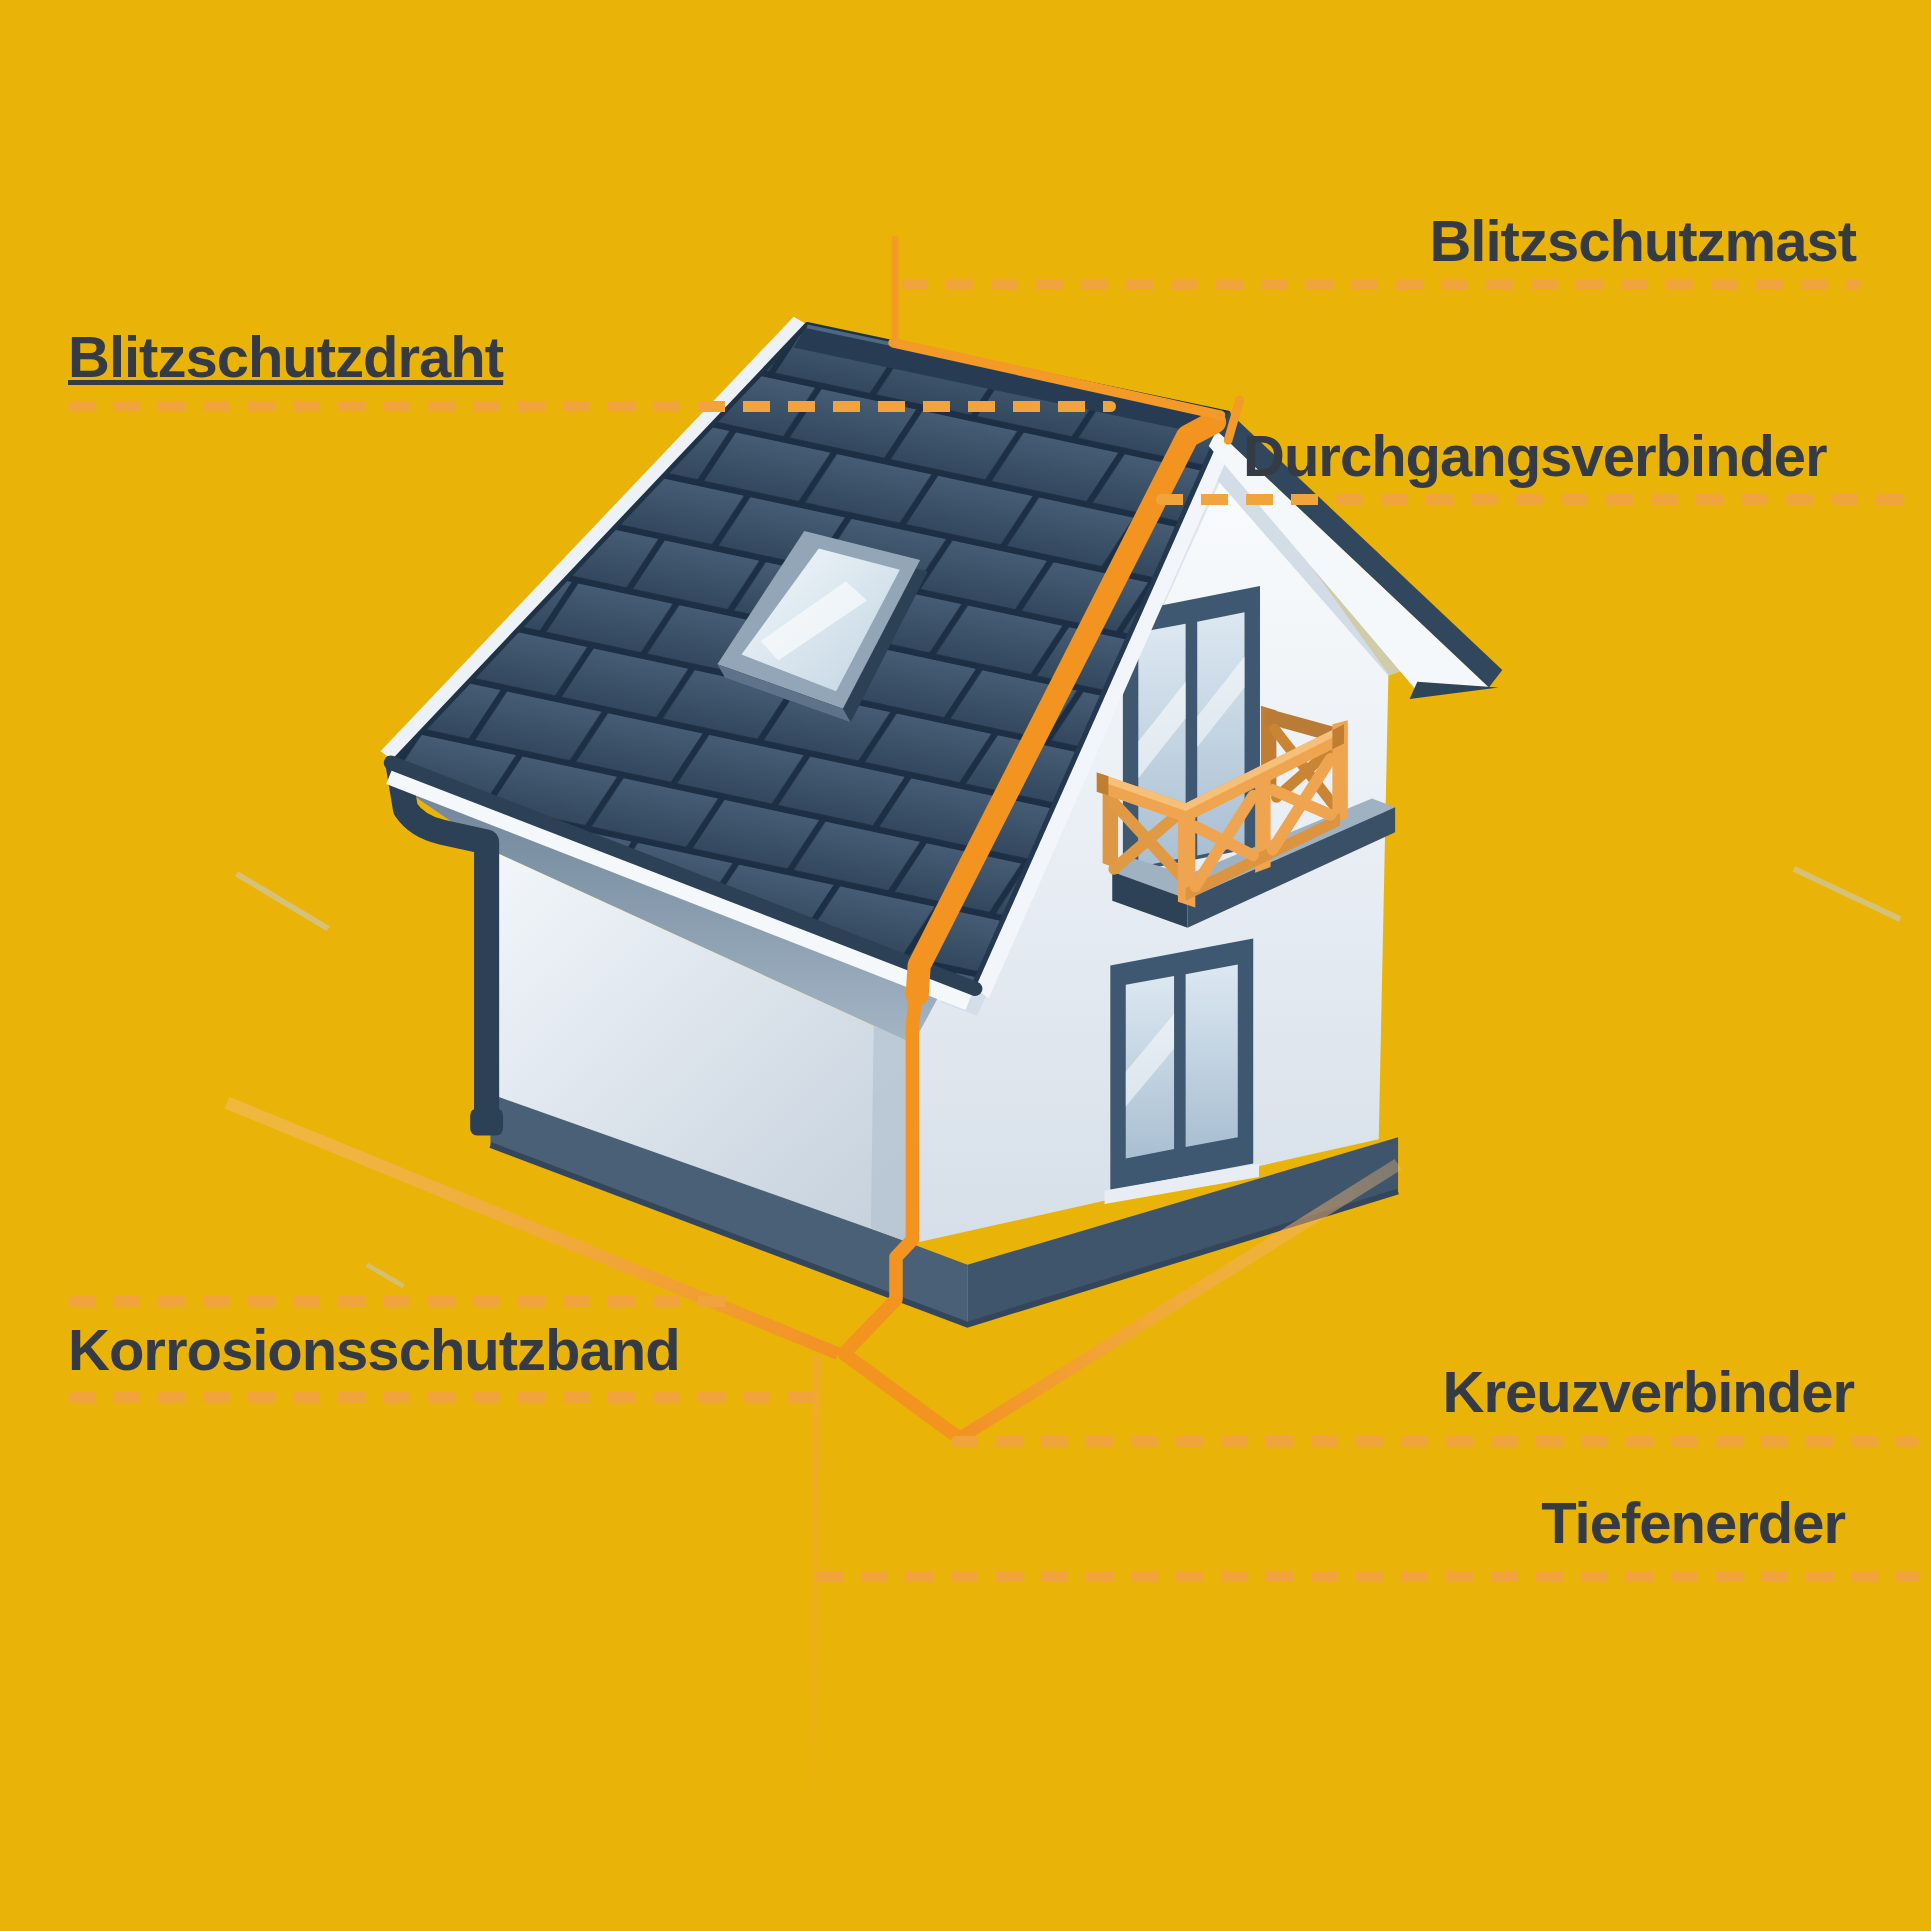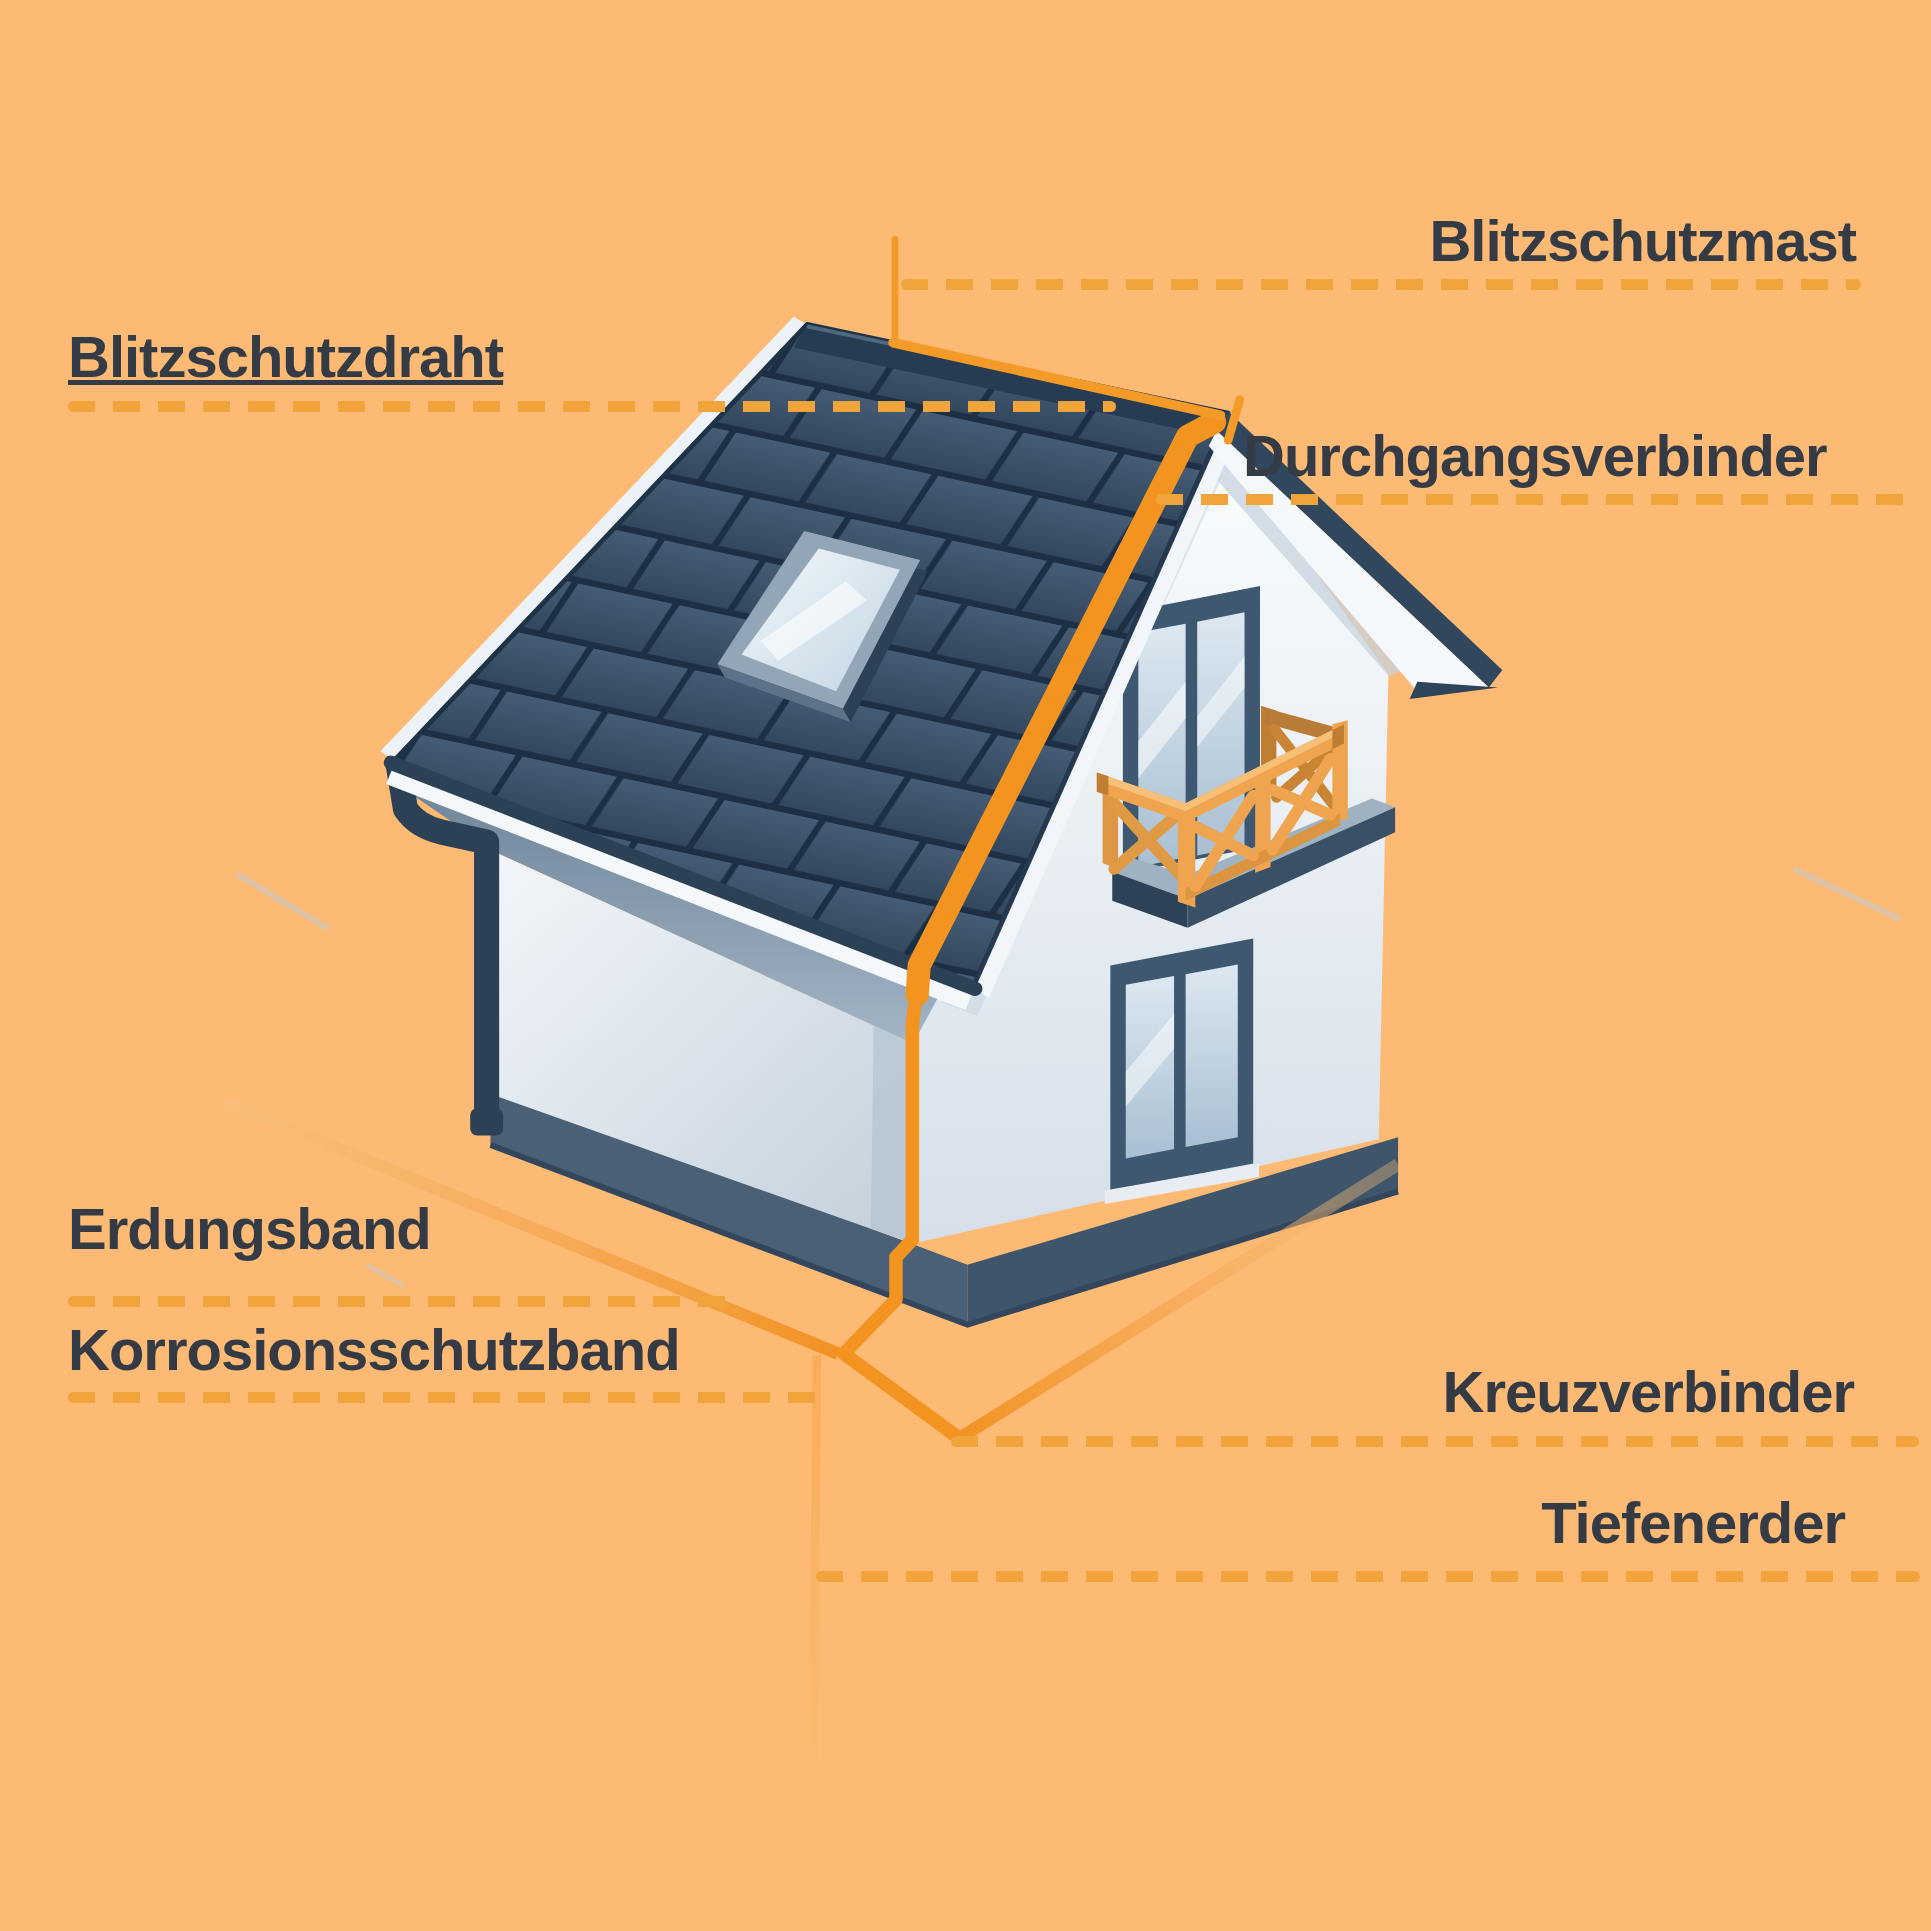--- a/index.html
+++ b/index.html
@@ -1,16 +1,16 @@
 <!DOCTYPE html>
 <html style="--dash-color: #F2A43C; --label-color: #343B45;"><head>
 <meta charset="utf-8">
 <style>
   html,body{margin:0;padding:0;background:#fff;}
-  #stage{position:relative;width:1931px;height:1931px;background:#fdba74;overflow:hidden;
+  #stage{position:relative;width:1931px;height:1931px;background:#eab308;overflow:hidden;
          font-family:"Liberation Sans", sans-serif;}
   #house-svg{position:absolute;left:0;top:0;width:1931px;height:1931px;}
   .label{position:absolute;font-weight:700;font-size:58px;line-height:1;
          letter-spacing:-1px;color:var(--label-color,#343B45);white-space:nowrap;}
   .dashline{position:absolute;height:10.6px;border-radius:5.8px;
     background:repeating-linear-gradient(90deg,var(--dash-color,#F2A43C) 0 27px,transparent 27px 45px);}
 </style>
 </head>
 <body>
 
@@ -181,18 +181,17 @@
   <div class="dashline" style="left:68px;top:401px;width:1048px;"></div>
   <div class="dashline" style="left:1156px;top:494px;width:763px;"></div>
   <div class="dashline" style="left:68px;top:1296px;width:664px;"></div>
   <div class="dashline" style="left:68px;top:1392px;width:751px;"></div>
   <div class="dashline" style="left:951px;top:1436px;width:968px;"></div>
   <div class="dashline" style="left:816px;top:1571px;width:1104px;"></div>
 
   <div class="label" style="right:75px;top:212px;">Blitzschutzmast</div>
   <div class="label" style="left:68px;top:328px;text-decoration:underline;">Blitzschutzdraht</div>
   <div class="label" style="left:1243px;top:427px;">Durchgangsverbinder</div>
-  <div class="label" style="left:68px;top:1200px;">Erdungsband</div>
   <div class="label" style="left:68px;top:1321px;">Korrosionsschutzband</div>
   <div class="label" style="right:77px;top:1363px;text-align:center;">Kreuzverbinder</div>
   <div class="label" style="right:86px;top:1494px;">Tiefenerder</div>
 </div>
 
 
 </body></html>

